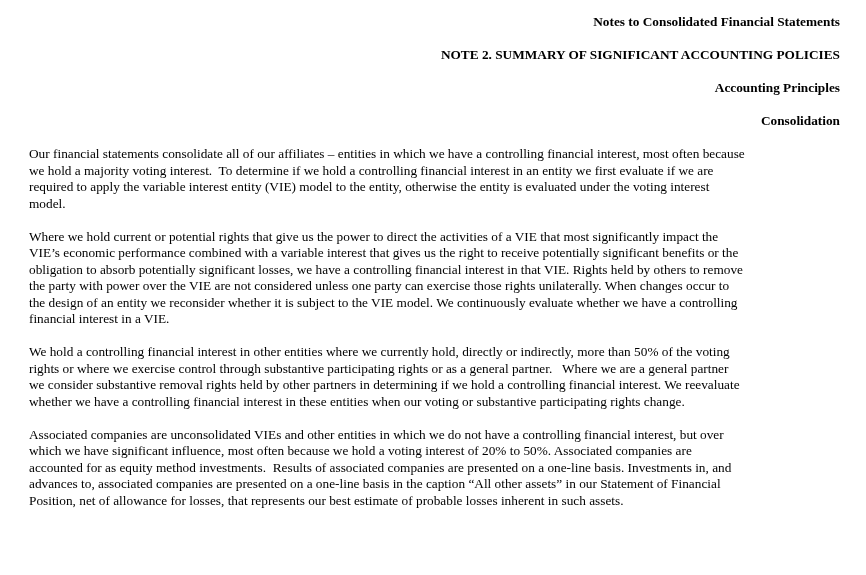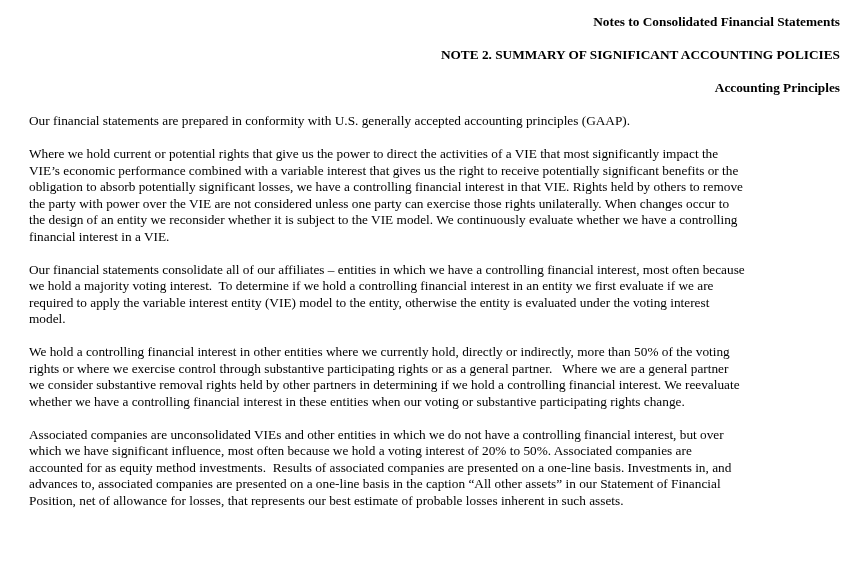--- a/index.html
+++ b/index.html
@@ -35,34 +35,34 @@
 <body>
 
 <div class="page">
 
   <h1 class="heading">Notes to Consolidated Financial Statements</h1>
 
   <h2 class="heading">NOTE 2. SUMMARY OF SIGNIFICANT ACCOUNTING POLICIES</h2>
 
   <h3 class="heading">Accounting Principles</h3>
 
-  <p class="para">Our financial statements are prepared in conformity with U.S. generally accepted accounting principles (GAAP).</p>
 
+  <h3 class="heading">Consolidation</h3>
+
+  <p class="para">Our financial statements consolidate all of our affiliates – entities in which we have a controlling financial interest, most often because
+we hold a majority voting interest.  To determine if we hold a controlling financial interest in an entity we first evaluate if we are
+required to apply the variable interest entity (VIE) model to the entity, otherwise the entity is evaluated under the voting interest
+model.</p>
 
   <p class="para">Where we hold current or potential rights that give us the power to direct the activities of a VIE that most significantly impact the
 VIE’s economic performance combined with a variable interest that gives us the right to receive potentially significant benefits or the
 obligation to absorb potentially significant losses, we have a controlling financial interest in that VIE. Rights held by others to remove
 the party with power over the VIE are not considered unless one party can exercise those rights unilaterally. When changes occur to
 the design of an entity we reconsider whether it is subject to the VIE model. We continuously evaluate whether we have a controlling
 financial interest in a VIE.</p>
-
-  <p class="para">Our financial statements consolidate all of our affiliates – entities in which we have a controlling financial interest, most often because
-we hold a majority voting interest.  To determine if we hold a controlling financial interest in an entity we first evaluate if we are
-required to apply the variable interest entity (VIE) model to the entity, otherwise the entity is evaluated under the voting interest
-model.</p>
 
   <p class="para">We hold a controlling financial interest in other entities where we currently hold, directly or indirectly, more than 50% of the voting
 rights or where we exercise control through substantive participating rights or as a general partner.   Where we are a general partner
 we consider substantive removal rights held by other partners in determining if we hold a controlling financial interest. We reevaluate
 whether we have a controlling financial interest in these entities when our voting or substantive participating rights change.</p>
 
   <p class="para">Associated companies are unconsolidated VIEs and other entities in which we do not have a controlling financial interest, but over
 which we have significant influence, most often because we hold a voting interest of 20% to 50%. Associated companies are
 accounted for as equity method investments.  Results of associated companies are presented on a one-line basis. Investments in, and
 advances to, associated companies are presented on a one-line basis in the caption “All other assets” in our Statement of Financial

